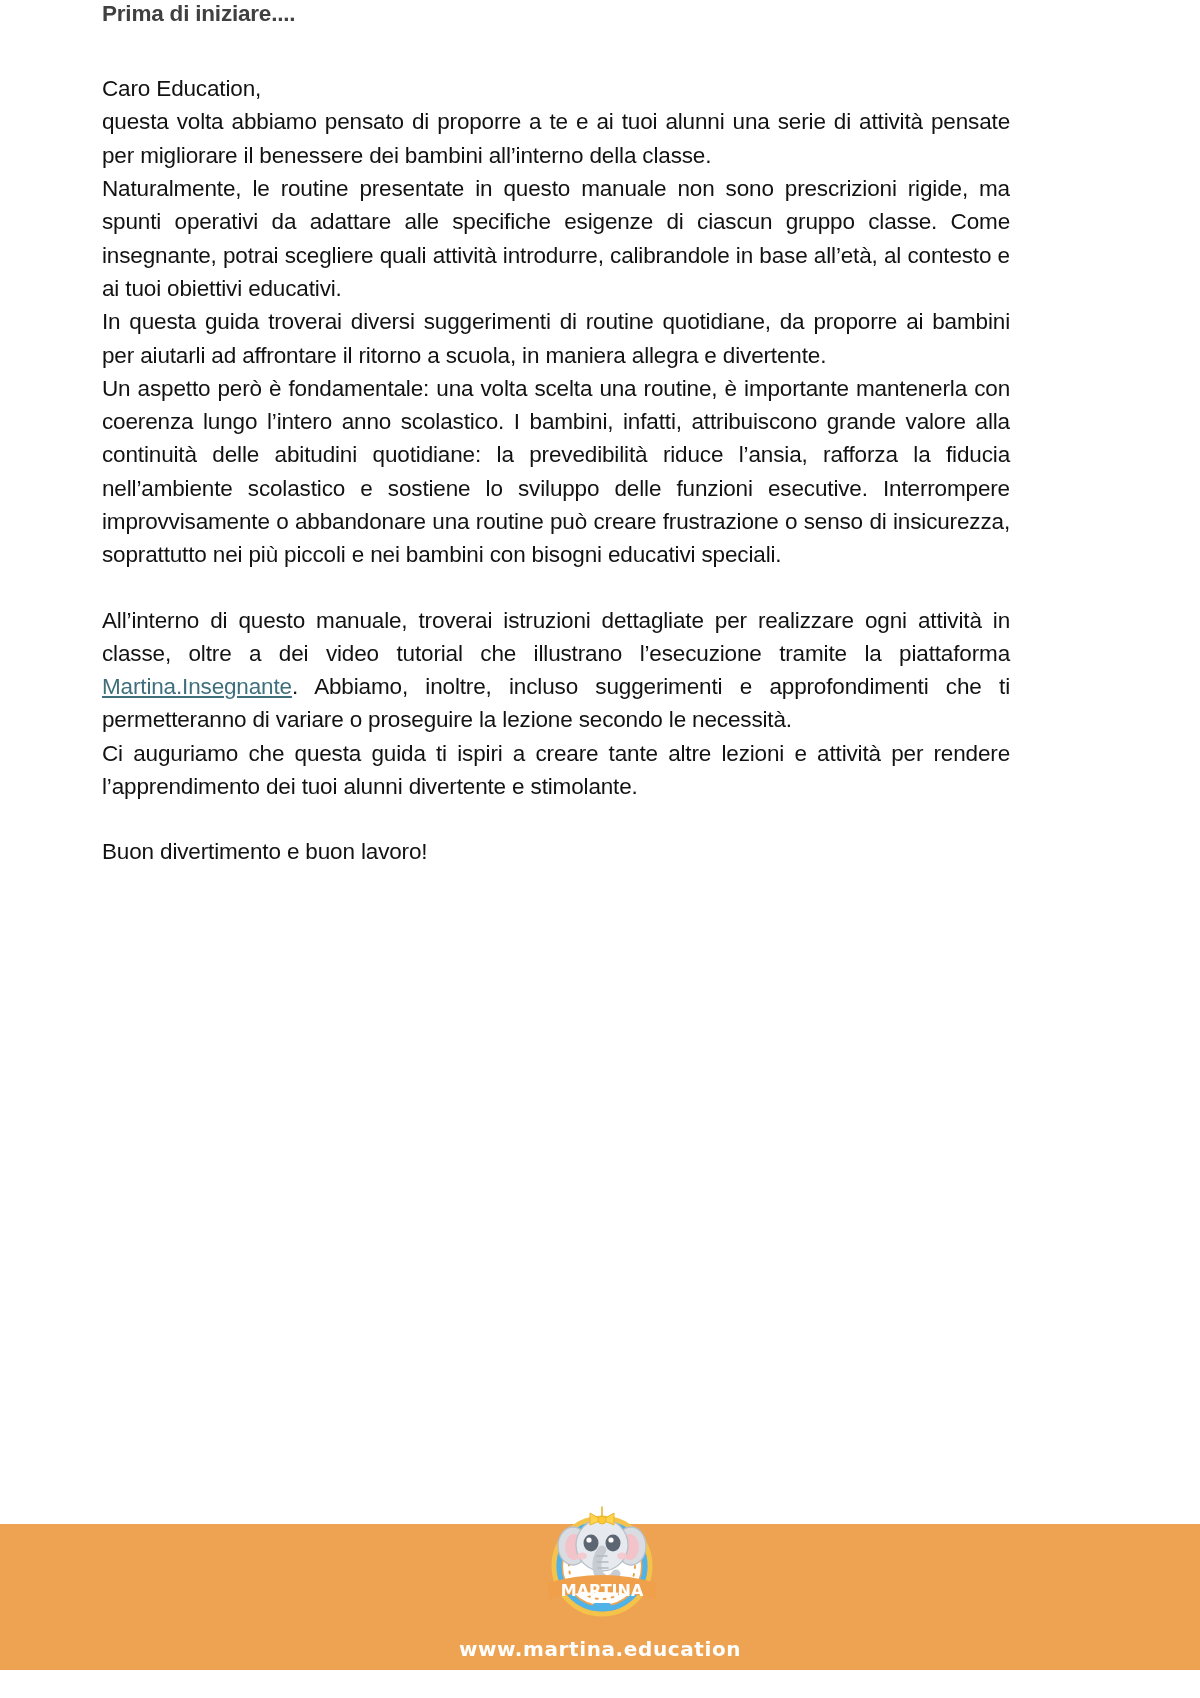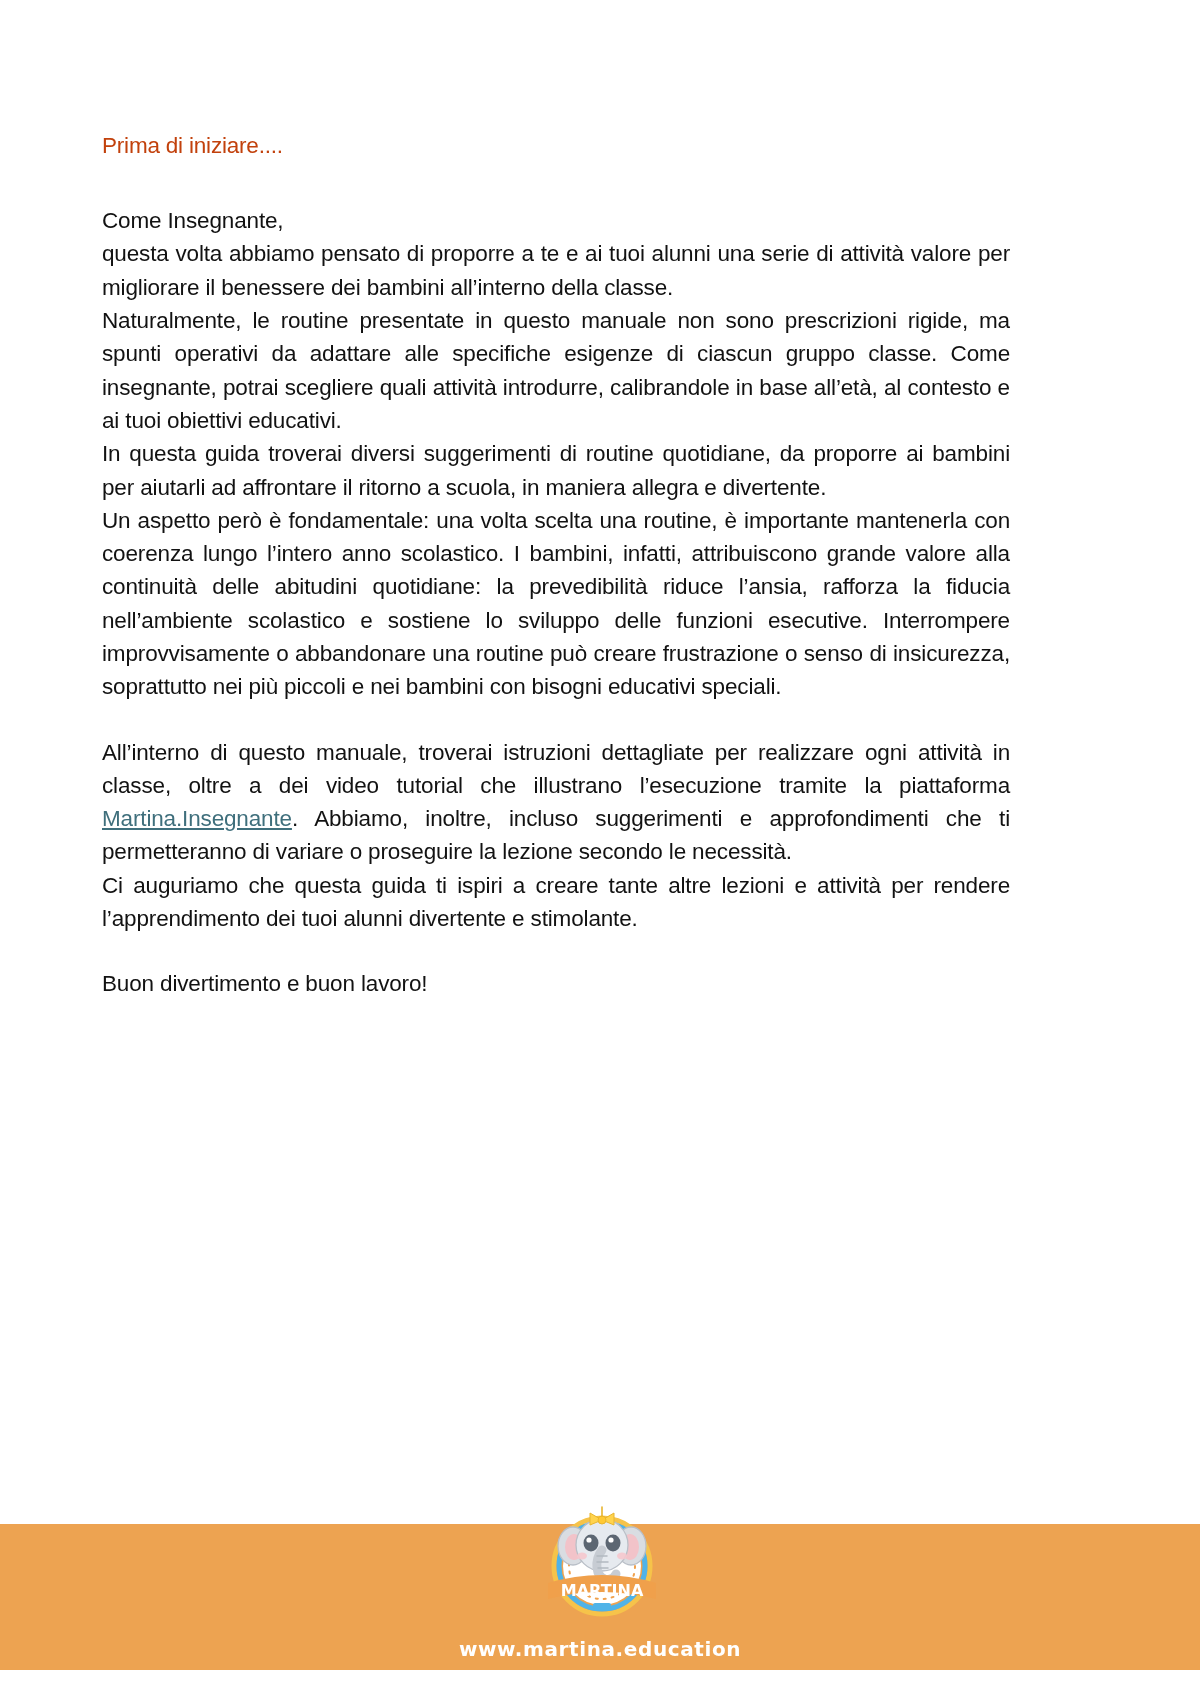--- a/index.html
+++ b/index.html
@@ -19,25 +19,24 @@
   
   .doc {
     position: absolute;
     left: 102px;
     top: 0;
     width: 908px;
   }
 
   .doc-title {
     font-size: 22.5px;
-    font-weight: normal;
-    color: #c2410c;
+    font-weight: bold;
+    color: #404040;
     letter-spacing: -0.2px;
     margin: 0;
-    padding-top: 132px;
     line-height: 1.25;
   }
 
   .para {
     font-size: 22.5px;
     color: #121212;
     line-height: 1.48;
     margin: 0;
     text-align: justify;
     -webkit-hyphens: none;
@@ -95,22 +94,22 @@
 </head>
 <body>
 
 <div class="page">
 
   <div class="doc">
 
     <h1 class="doc-title">Prima di iniziare....</h1>
 
     <p class="para first">
-      <span class="salutation">Come Insegnante,</span>
-      <span>questa volta abbiamo pensato di proporre a te e ai tuoi alunni una serie di attività valore per migliorare il benessere dei bambini all’interno della classe.</span>
+      <span class="salutation">Caro Education,</span>
+      <span>questa volta abbiamo pensato di proporre a te e ai tuoi alunni una serie di attività pensate per migliorare il benessere dei bambini all’interno della classe.</span>
     </p>
 
     <p class="para">
       <span>Naturalmente, le routine presentate in questo manuale non sono prescrizioni rigide, ma spunti operativi da adattare alle specifiche esigenze di ciascun gruppo classe. Come insegnante, potrai scegliere quali attività introdurre, calibrandole in base all’età, al contesto e ai tuoi obiettivi educativi.</span>
     </p>
 
     <p class="para">
       <span>In questa guida troverai diversi suggerimenti di routine quotidiane, da proporre ai bambini per aiutarli ad affrontare il ritorno a scuola, in maniera allegra e divertente.</span>
     </p>
 

